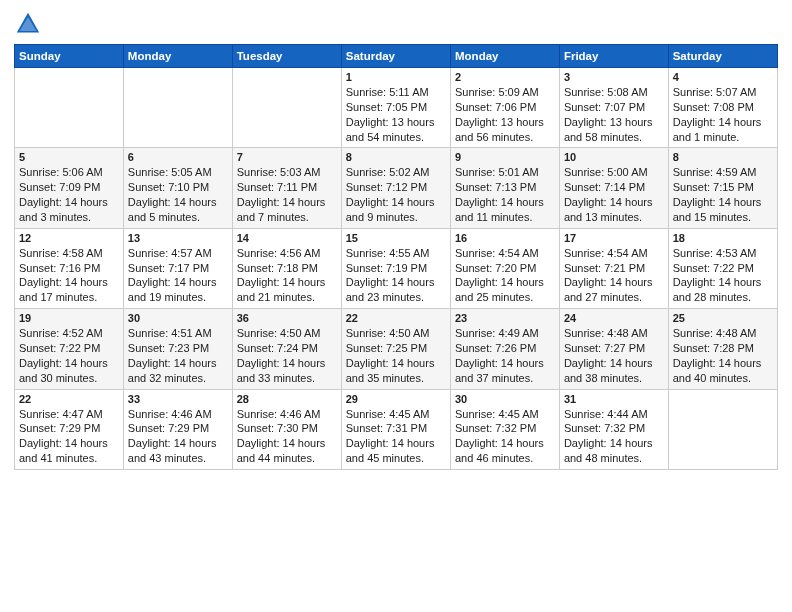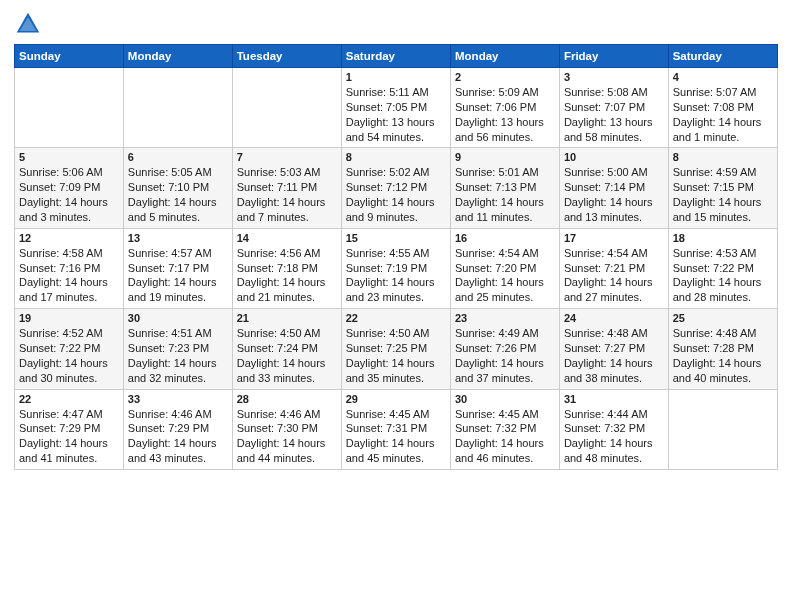--- a/index.html
+++ b/index.html
@@ -216,21 +216,21 @@
         <tr>
           <td>
             <span class="day-num">19</span>
             <div class="day-info">Sunrise: 4:52 AM<br>Sunset: 7:22 PM<br>Daylight: 14 hours and 30 minutes.</div>
           </td>
           <td>
             <span class="day-num">30</span>
             <div class="day-info">Sunrise: 4:51 AM<br>Sunset: 7:23 PM<br>Daylight: 14 hours and 32 minutes.</div>
           </td>
           <td>
-            <span class="day-num">21</span>
+            <span class="day-num">36</span>
             <div class="day-info">Sunrise: 4:50 AM<br>Sunset: 7:24 PM<br>Daylight: 14 hours and 33 minutes.</div>
           </td>
           <td>
             <span class="day-num">22</span>
             <div class="day-info">Sunrise: 4:50 AM<br>Sunset: 7:25 PM<br>Daylight: 14 hours and 35 minutes.</div>
           </td>
           <td>
             <span class="day-num">23</span>
             <div class="day-info">Sunrise: 4:49 AM<br>Sunset: 7:26 PM<br>Daylight: 14 hours and 37 minutes.</div>
           </td>

